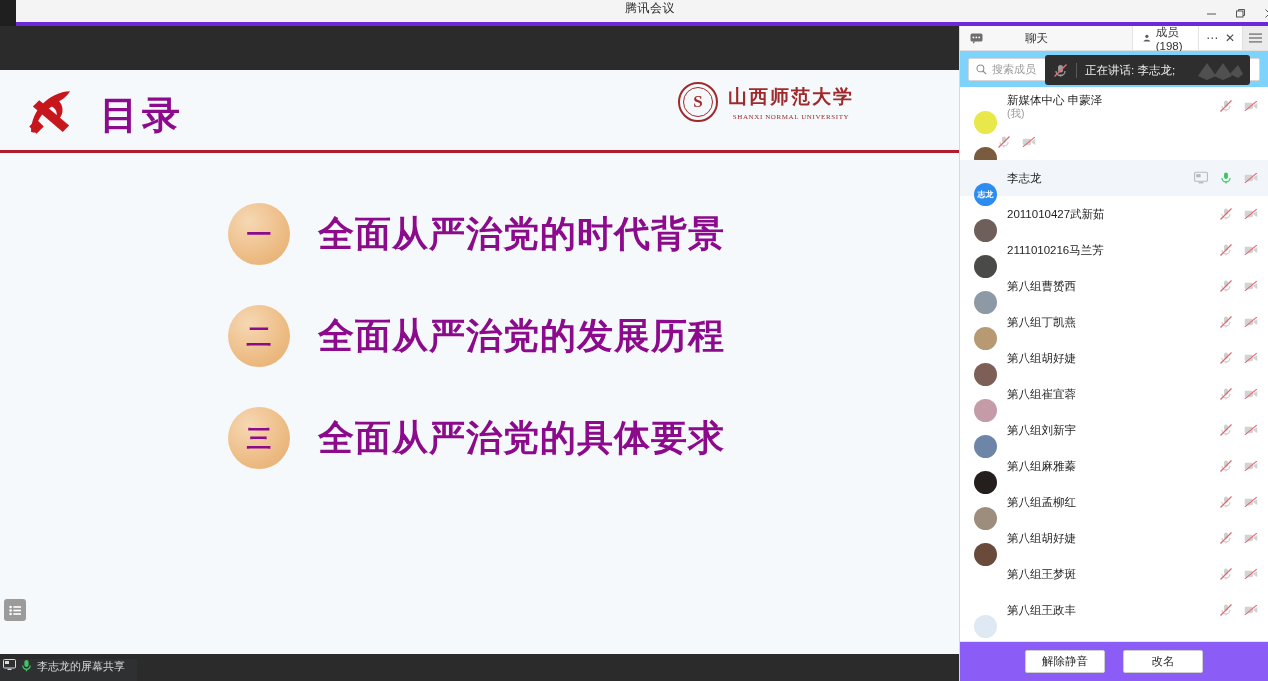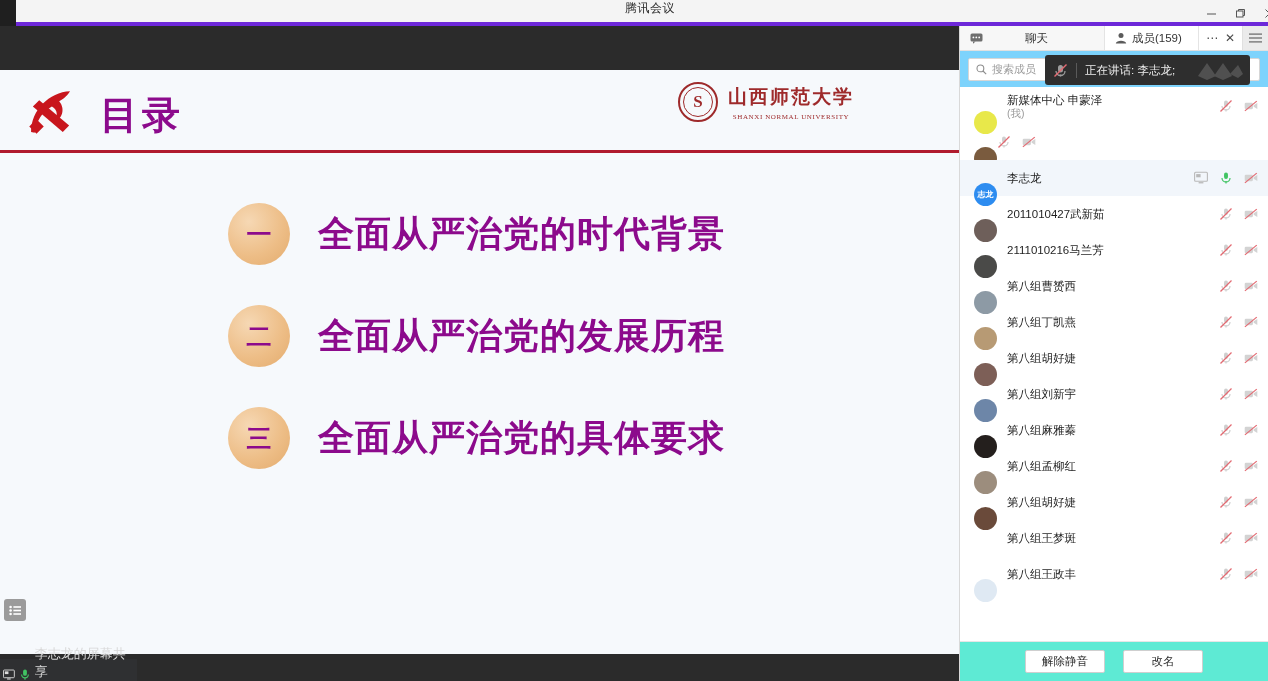--- a/index.html
+++ b/index.html
@@ -113,44 +113,44 @@
     position: absolute; left: 4px; top: 529px;
     width: 22px; height: 22px; border-radius: 3px;
     background: #9b9b9b; color: #fff;
     display: flex; align-items: center; justify-content: center;
     cursor: pointer;
   }
   #share-bar {
     position: absolute; left: 0; bottom: 0;
     height: 22px;
     background: #2f3032;
-    display: flex; align-items: flex-end; gap: 5px;
+    display: flex; align-items: flex-start; gap: 5px;
     padding: 0 8px 0 3px;
-    color: #d8d8d8; font-size: 13px;
+    color: #d8d8d8; font-size: 11px;
   }
 
   
   #panel {
     position: absolute; top: 26px; left: 959px;
     width: 309px; height: 655px;
     background: #ffffff;
     border-left: 1px solid #d9d9d9;
     display: flex; flex-direction: column;
   }
   #panel-tabs {
     height: 25px; display: flex; align-items: stretch;
     background: #f7f7f7; border-bottom: 1px solid #e0e0e0;
     flex: none;
   }
   .ptab {
     display: flex; align-items: center; gap: 5px;
     padding: 0 10px; font-size: 11.5px; color: #333;
     border-right: 1px solid #e4e4e4; cursor: pointer;
   }
-  .ptab.chat { width: 145px; gap: 42px; }
+  .ptab.chat { width: 173px; gap: 42px; }
   .ptab.members { flex: 1; background: #ffffff; }
   .ptab-actions {
     display: flex; align-items: center; gap: 7px;
     padding: 0 7px; background: #ffffff;
     font-size: 12px; color: #4a4a4a;
   }
   .ptab-actions span { cursor: pointer; }
   #panel-hamburger {
     width: 26px; display: flex; align-items: center; justify-content: center;
     background: #ebebeb; border-left: 1px solid #e0e0e0;
@@ -204,21 +204,21 @@
   }
   .mrole { font-size: 10.5px; color: #9a9a9a; line-height: 12px; }
   .micons {
     display: flex; align-items: center; gap: 11px; flex: none;
   }
   .micons .ic { width: 14px; height: 14px; display: block; }
   #panel-footer {
     height: 40px; flex: none;
     border-top: 1px solid #e6e6e6;
     display: flex; align-items: center; justify-content: center; gap: 18px;
-    background: #5eead4;
+    background: #8b5cf6;
   }
   .pfbtn {
     min-width: 80px; height: 23px; padding: 0 12px;
     border: 1px solid #cfcfcf; background: #fff; border-radius: 2px;
     font-size: 11.5px; color: #2b2b2b; cursor: pointer;
     display: flex; align-items: center; justify-content: center;
     font-family: "Liberation Sans", sans-serif;
   }
 </style>
 </head>
@@ -327,21 +327,21 @@
           <circle cx="6.3" cy="4.4" r="0.9" fill="#fff"></circle>
           <circle cx="9.2" cy="4.4" r="0.9" fill="#fff"></circle>
       </svg>
       <span>聊天</span>
     </div>
     <div class="ptab members">
       <svg width="12" height="12" viewBox="0 0 12 12">
         <circle cx="6" cy="3.4" r="2.5" fill="#5b5b5b"></circle>
         <path d="M0.8 11.5 C1.2 7.9 10.8 7.9 11.2 11.5 Z" fill="#5b5b5b"></path>
       </svg>
-      <span>成员(159)</span>
+      <span>成员(198)</span>
     </div>
     <div class="ptab-actions">
       <span>⋯</span>
       <span>✕</span>
     </div>
     <div id="panel-hamburger">
       <svg width="13" height="10" viewBox="0 0 13 10">
         <rect x="0" y="0.5" width="13" height="1.2" fill="#666"></rect>
         <rect x="0" y="4.4" width="13" height="1.2" fill="#666"></rect>
         <rect x="0" y="8.3" width="13" height="1.2" fill="#666"></rect>
@@ -524,20 +524,39 @@
             <line x1="1.6" y1="13.4" x2="13.4" y2="1.6" stroke="#e36a72" stroke-width="1.4"></line>
           </svg>
           <svg class="ic" viewBox="0 0 16 14">
             <rect x="0.8" y="3.4" width="9.4" height="7.2" rx="1.3" fill="#d3d3d3"></rect>
             <polygon points="11,6.2 15.2,3.6 15.2,10.4 11,7.8" fill="#d3d3d3"></polygon>
             <line x1="1" y1="12.6" x2="14.6" y2="1.4" stroke="#e36a72" stroke-width="1.4"></line>
           </svg>
         </div>
       </div>
       <div class="member">
+        <div class="avatar" style="background: rgb(196, 155, 166);"></div>
+        <div class="mnames">
+          <div class="mname">第八组崔宜蓉</div>
+        </div>
+        <div class="micons">
+          <svg class="ic" viewBox="0 0 15 15">
+            <rect x="5.4" y="1.6" width="4.2" height="7" rx="2.1" fill="#cfcfcf"></rect>
+            <path d="M3.2 7.4 a4.3 4.3 0 0 0 8.6 0" fill="none" stroke="#cfcfcf" stroke-width="1.3"></path>
+            <line x1="7.5" y1="11" x2="7.5" y2="13.4" stroke="#cfcfcf" stroke-width="1.3"></line>
+            <line x1="1.6" y1="13.4" x2="13.4" y2="1.6" stroke="#e36a72" stroke-width="1.4"></line>
+          </svg>
+          <svg class="ic" viewBox="0 0 16 14">
+            <rect x="0.8" y="3.4" width="9.4" height="7.2" rx="1.3" fill="#d3d3d3"></rect>
+            <polygon points="11,6.2 15.2,3.6 15.2,10.4 11,7.8" fill="#d3d3d3"></polygon>
+            <line x1="1" y1="12.6" x2="14.6" y2="1.4" stroke="#e36a72" stroke-width="1.4"></line>
+          </svg>
+        </div>
+      </div>
+      <div class="member">
         <div class="avatar" style="background: rgb(109, 134, 168);"></div>
         <div class="mnames">
           <div class="mname">第八组刘新宇</div>
         </div>
         <div class="micons">
           <svg class="ic" viewBox="0 0 15 15">
             <rect x="5.4" y="1.6" width="4.2" height="7" rx="2.1" fill="#cfcfcf"></rect>
             <path d="M3.2 7.4 a4.3 4.3 0 0 0 8.6 0" fill="none" stroke="#cfcfcf" stroke-width="1.3"></path>
             <line x1="7.5" y1="11" x2="7.5" y2="13.4" stroke="#cfcfcf" stroke-width="1.3"></line>
             <line x1="1.6" y1="13.4" x2="13.4" y2="1.6" stroke="#e36a72" stroke-width="1.4"></line>

